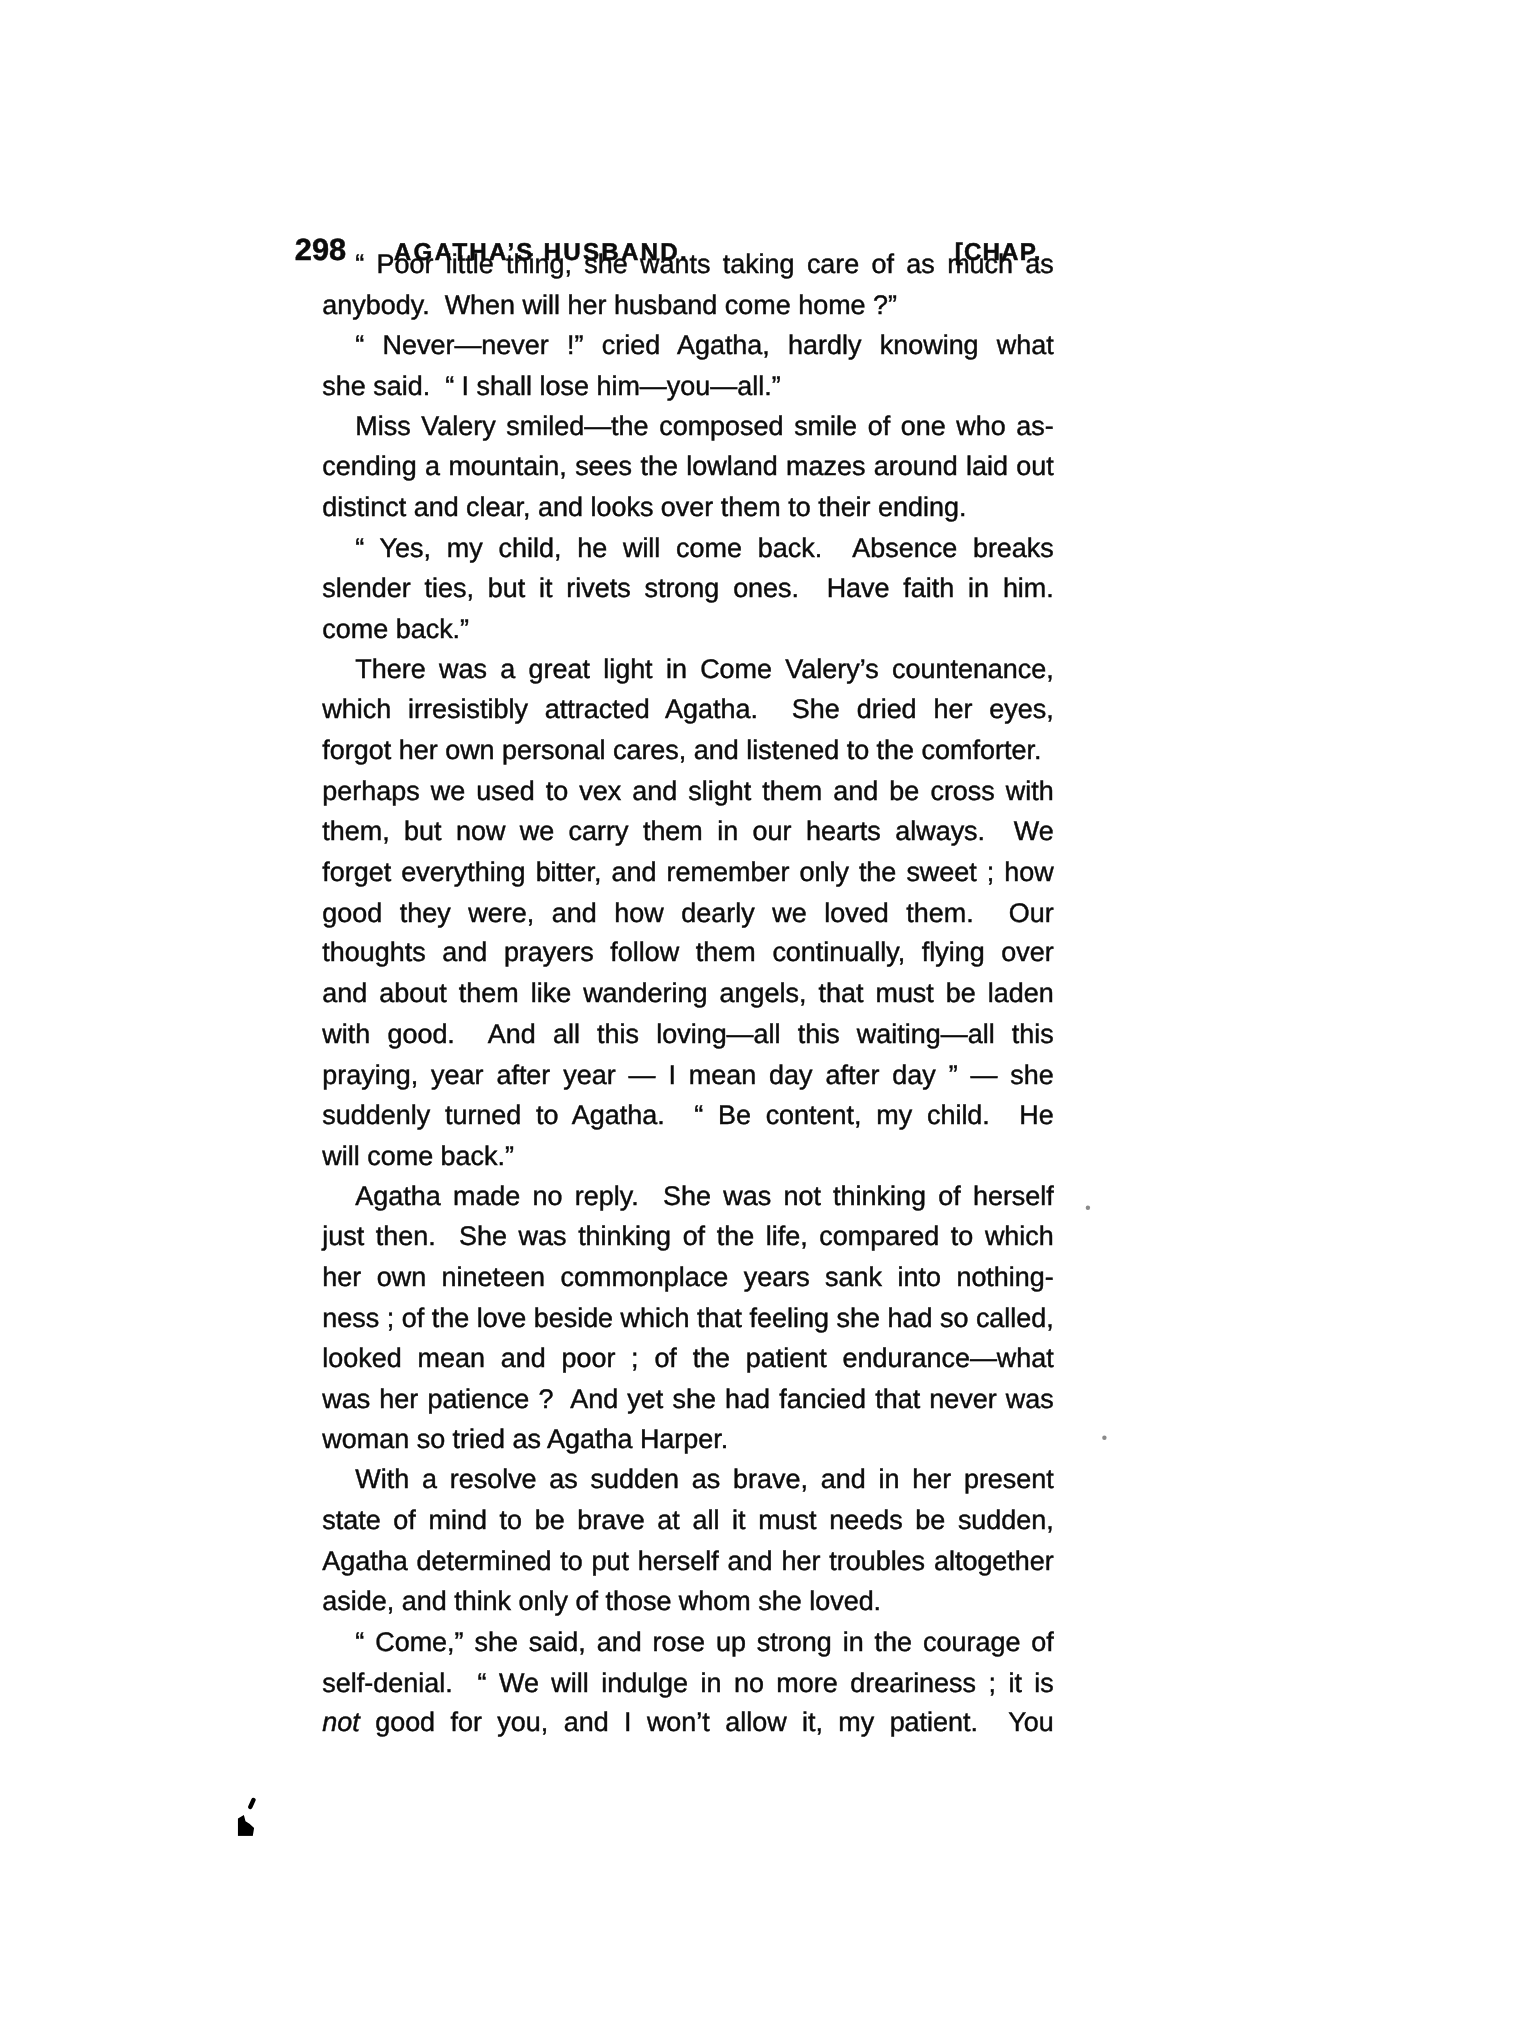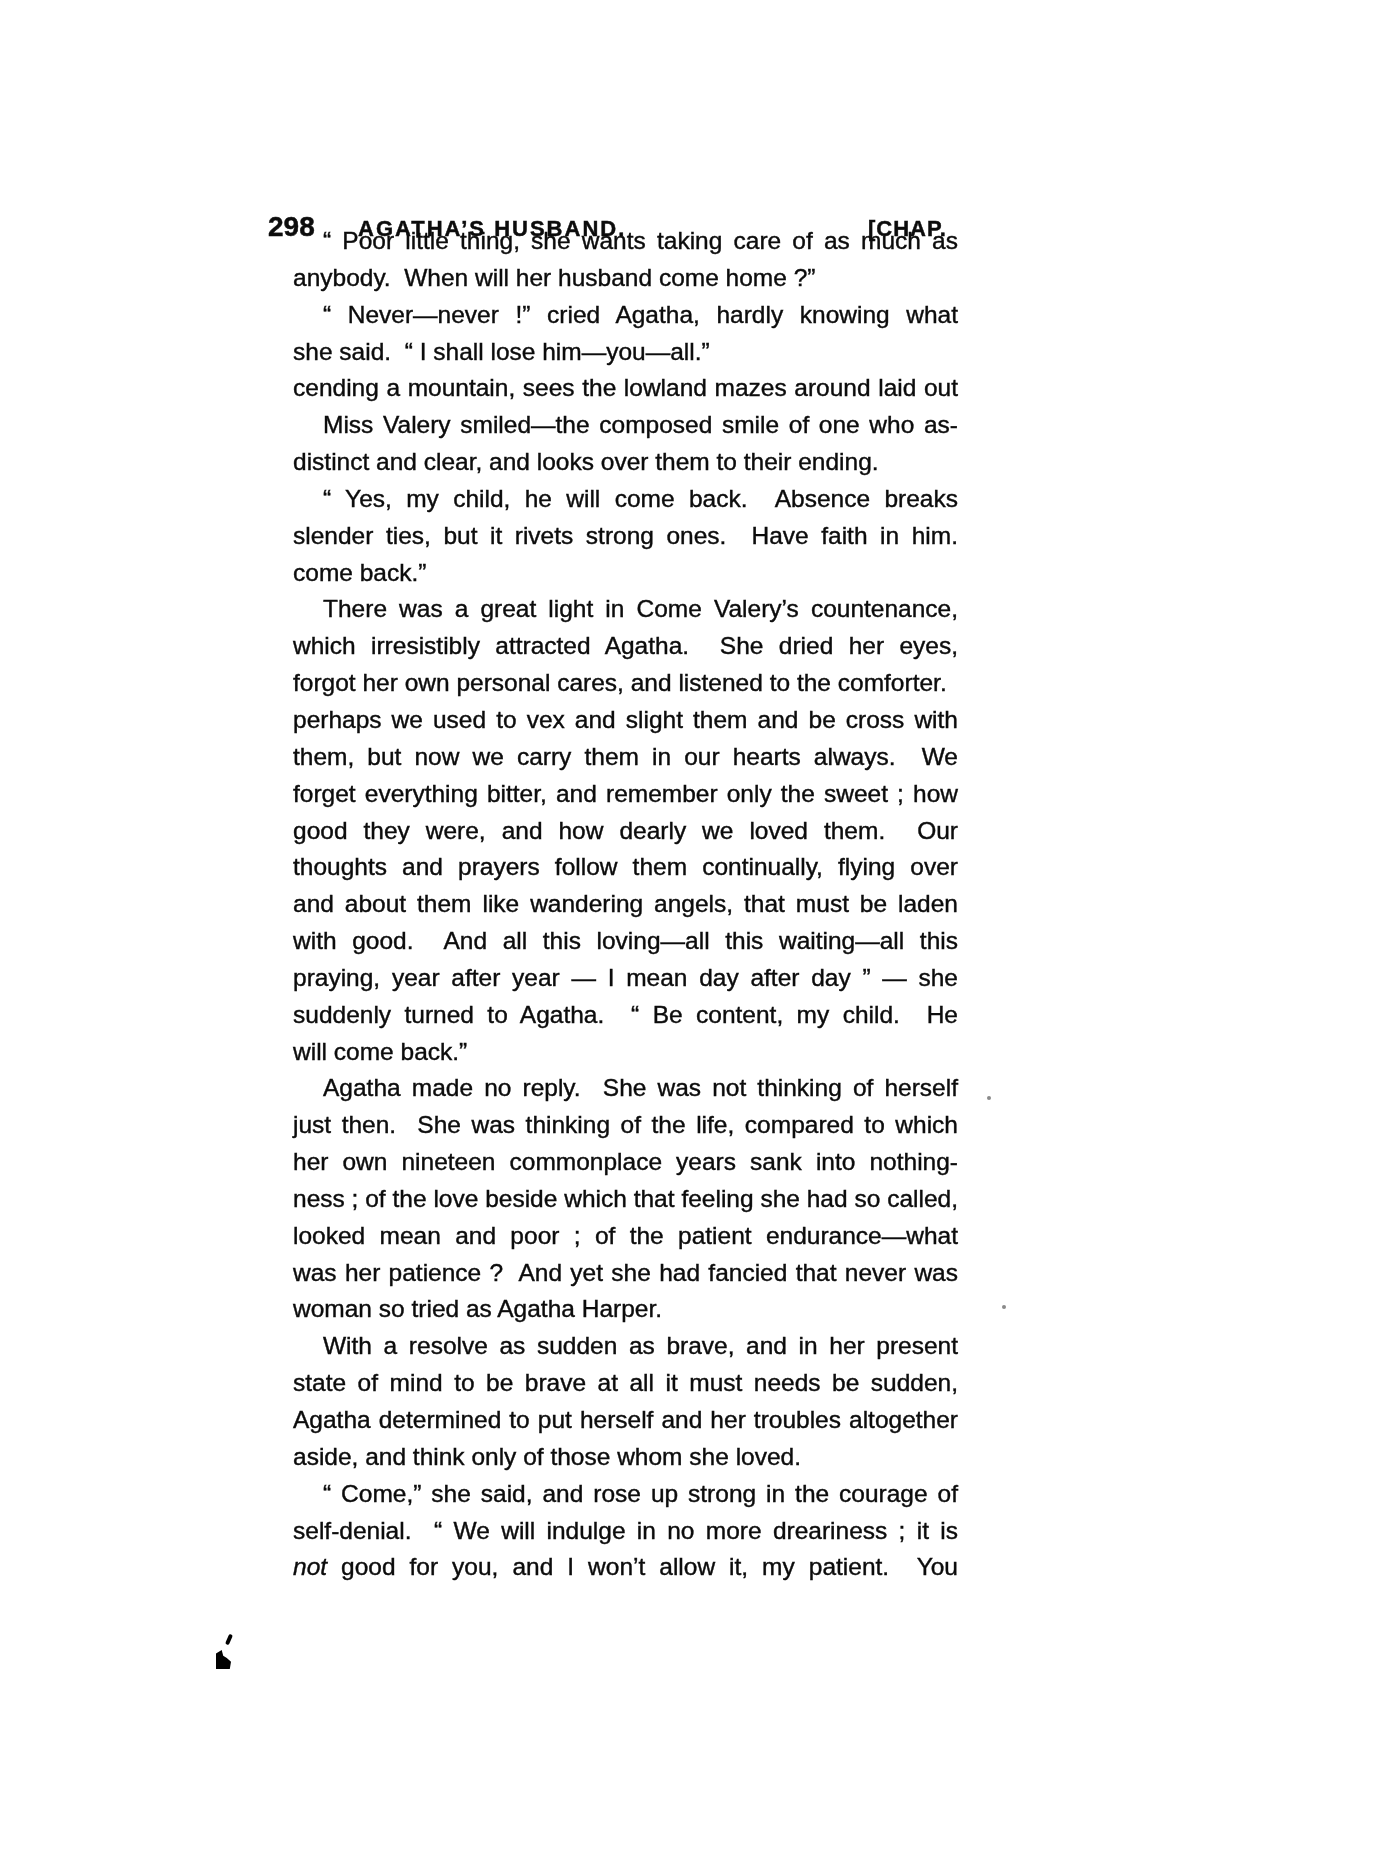--- a/index.html
+++ b/index.html
@@ -106,22 +106,22 @@
   <div class="page-body">
       <div class="para">
         <div class="line first just">“ Poor little thing, she wants taking care of as much as</div>
         <div class="line">anybody.  When will her husband come home ?”</div>
       </div>
       <div class="para">
         <div class="line first just">“ Never—never !” cried Agatha, hardly knowing what</div>
         <div class="line">she said.  “ I shall lose him—you—all.”</div>
       </div>
       <div class="para">
+        <div class="line first just">Miss Valery smiled—the composed smile of one who as-</div>
         <div class="line just">cending a mountain, sees the lowland mazes around laid out</div>
-        <div class="line first just">Miss Valery smiled—the composed smile of one who as-</div>
         <div class="line">distinct and clear, and looks over them to their ending.</div>
       </div>
       <div class="para">
         <div class="line first just">“ Yes, my child, he will come back.  Absence breaks</div>
         <div class="line just">slender ties, but it rivets strong ones.  Have faith in him.</div>
         <div class="line">come back.”</div>
       </div>
       <div class="para">
         <div class="line first just">There was a great light in Come Valery’s countenance,</div>
         <div class="line just">which irresistibly attracted Agatha.  She dried her eyes,</div>

